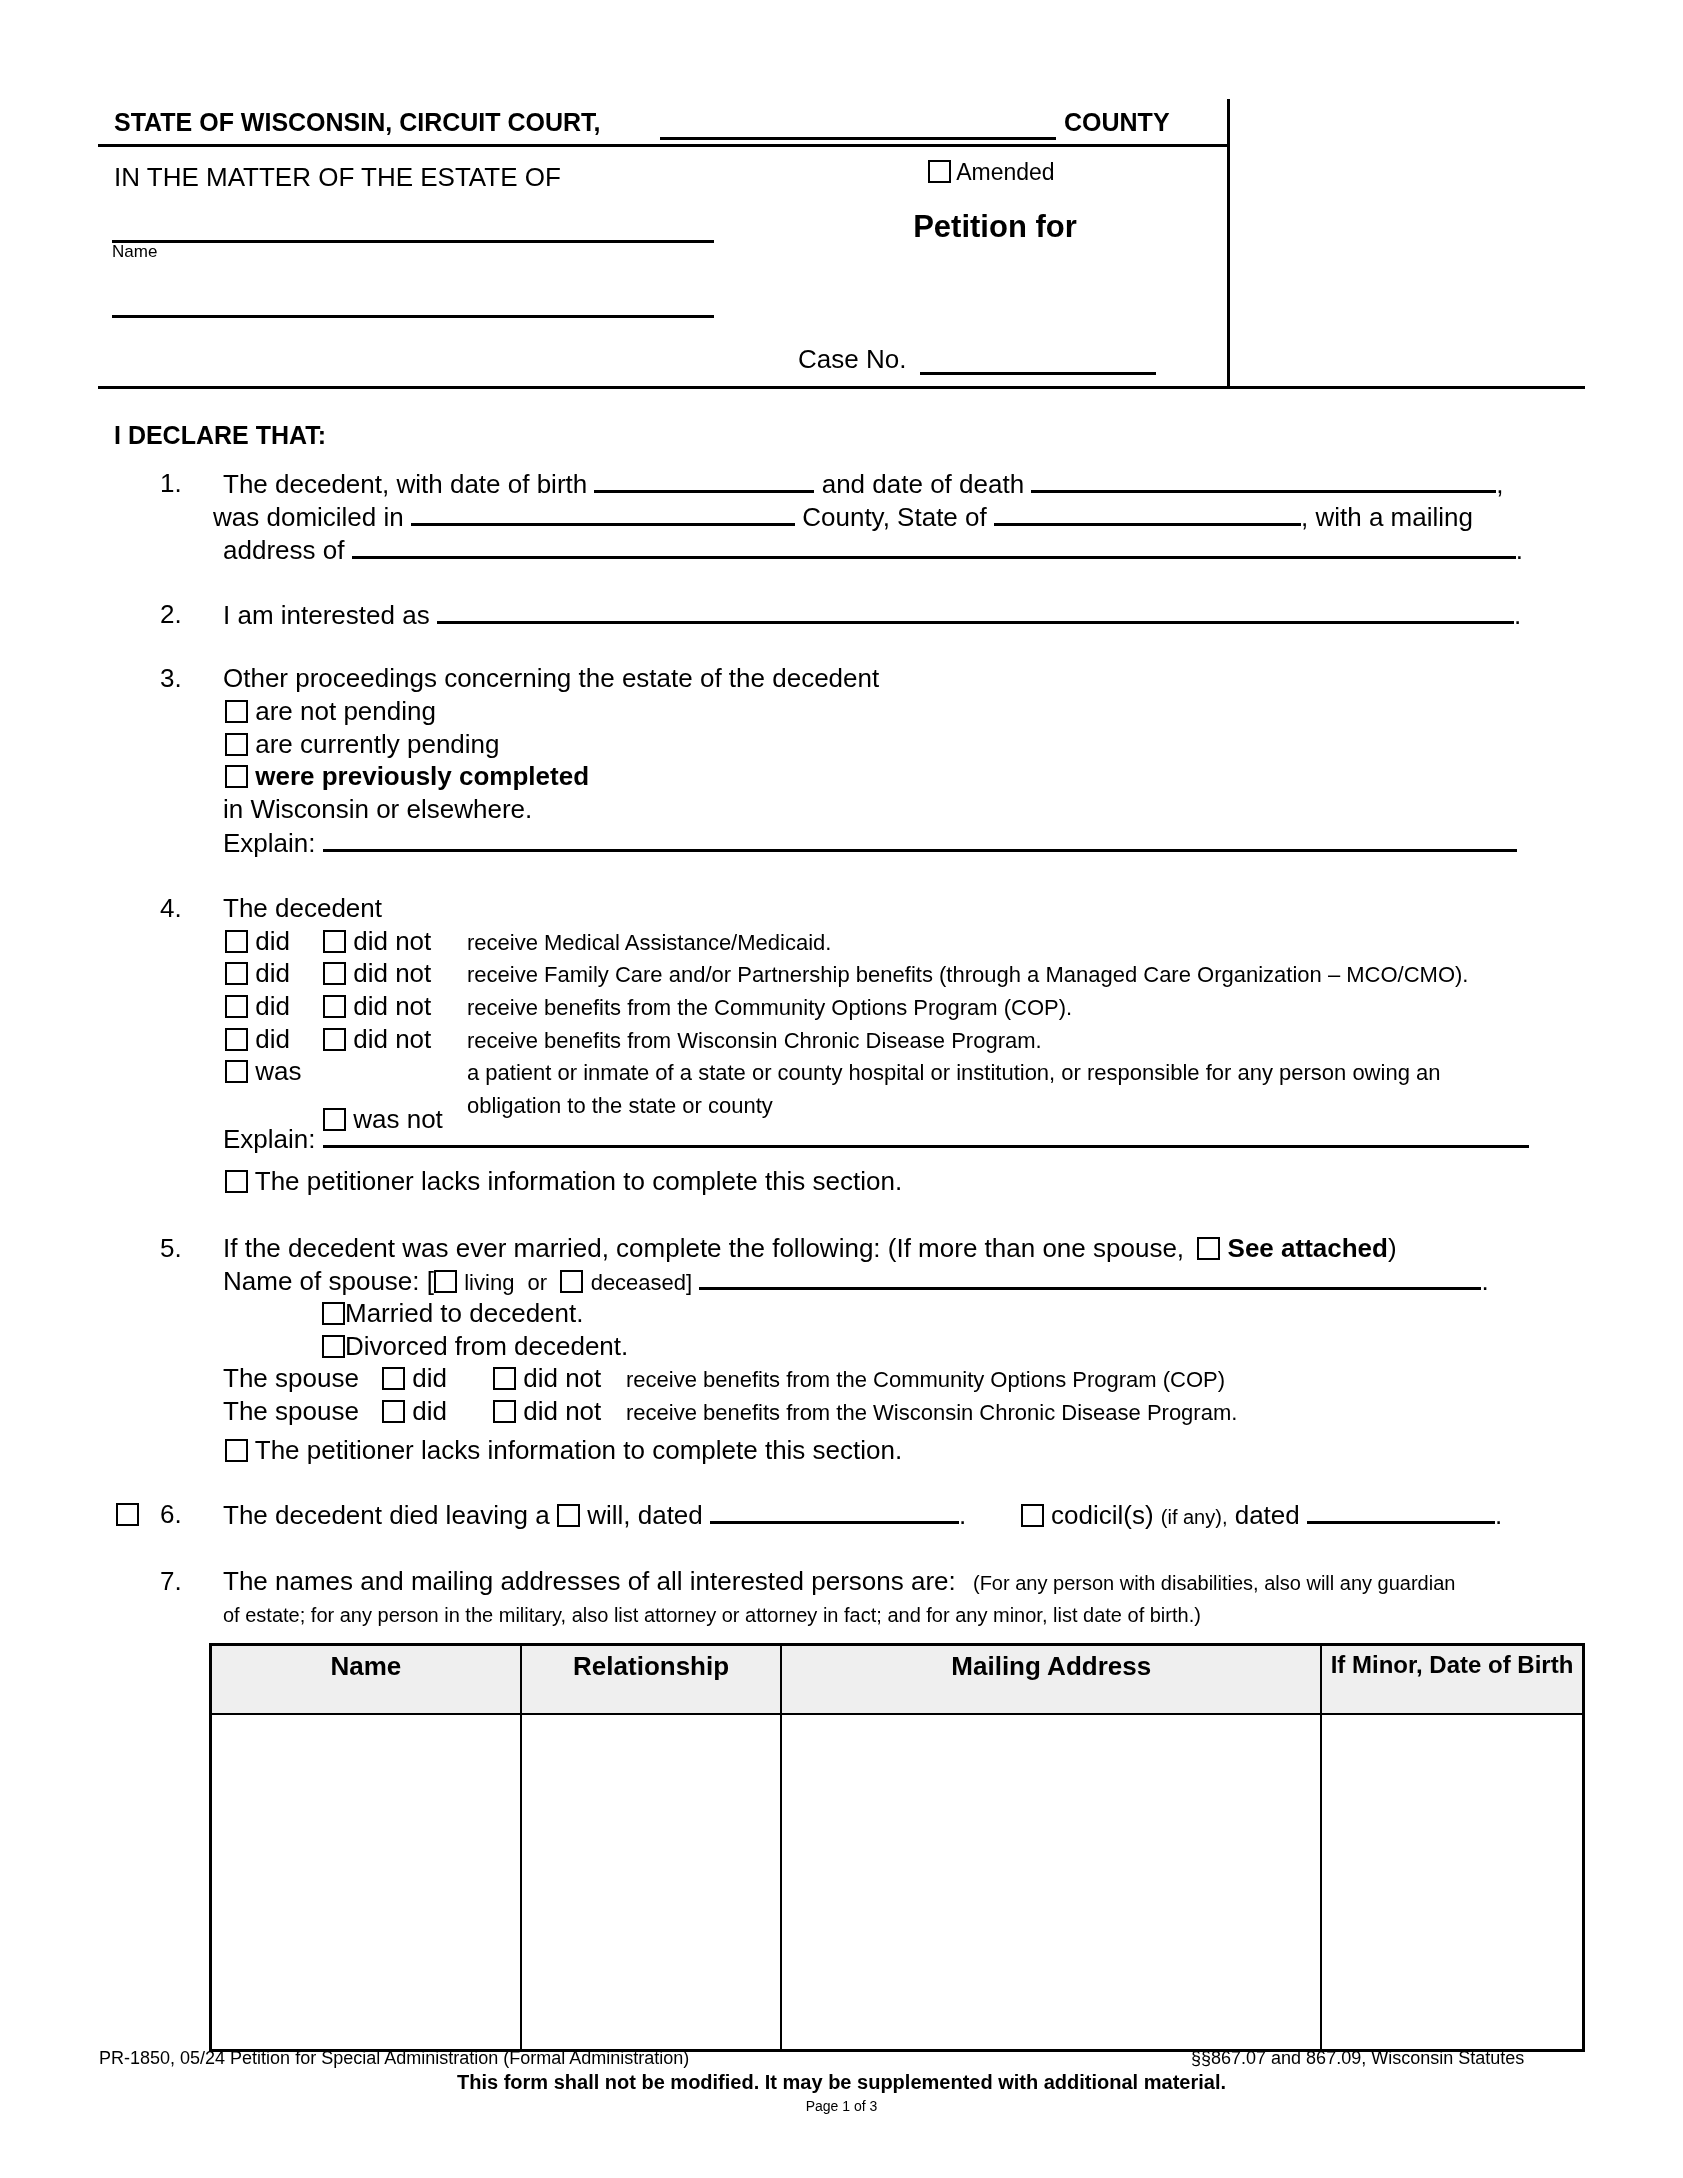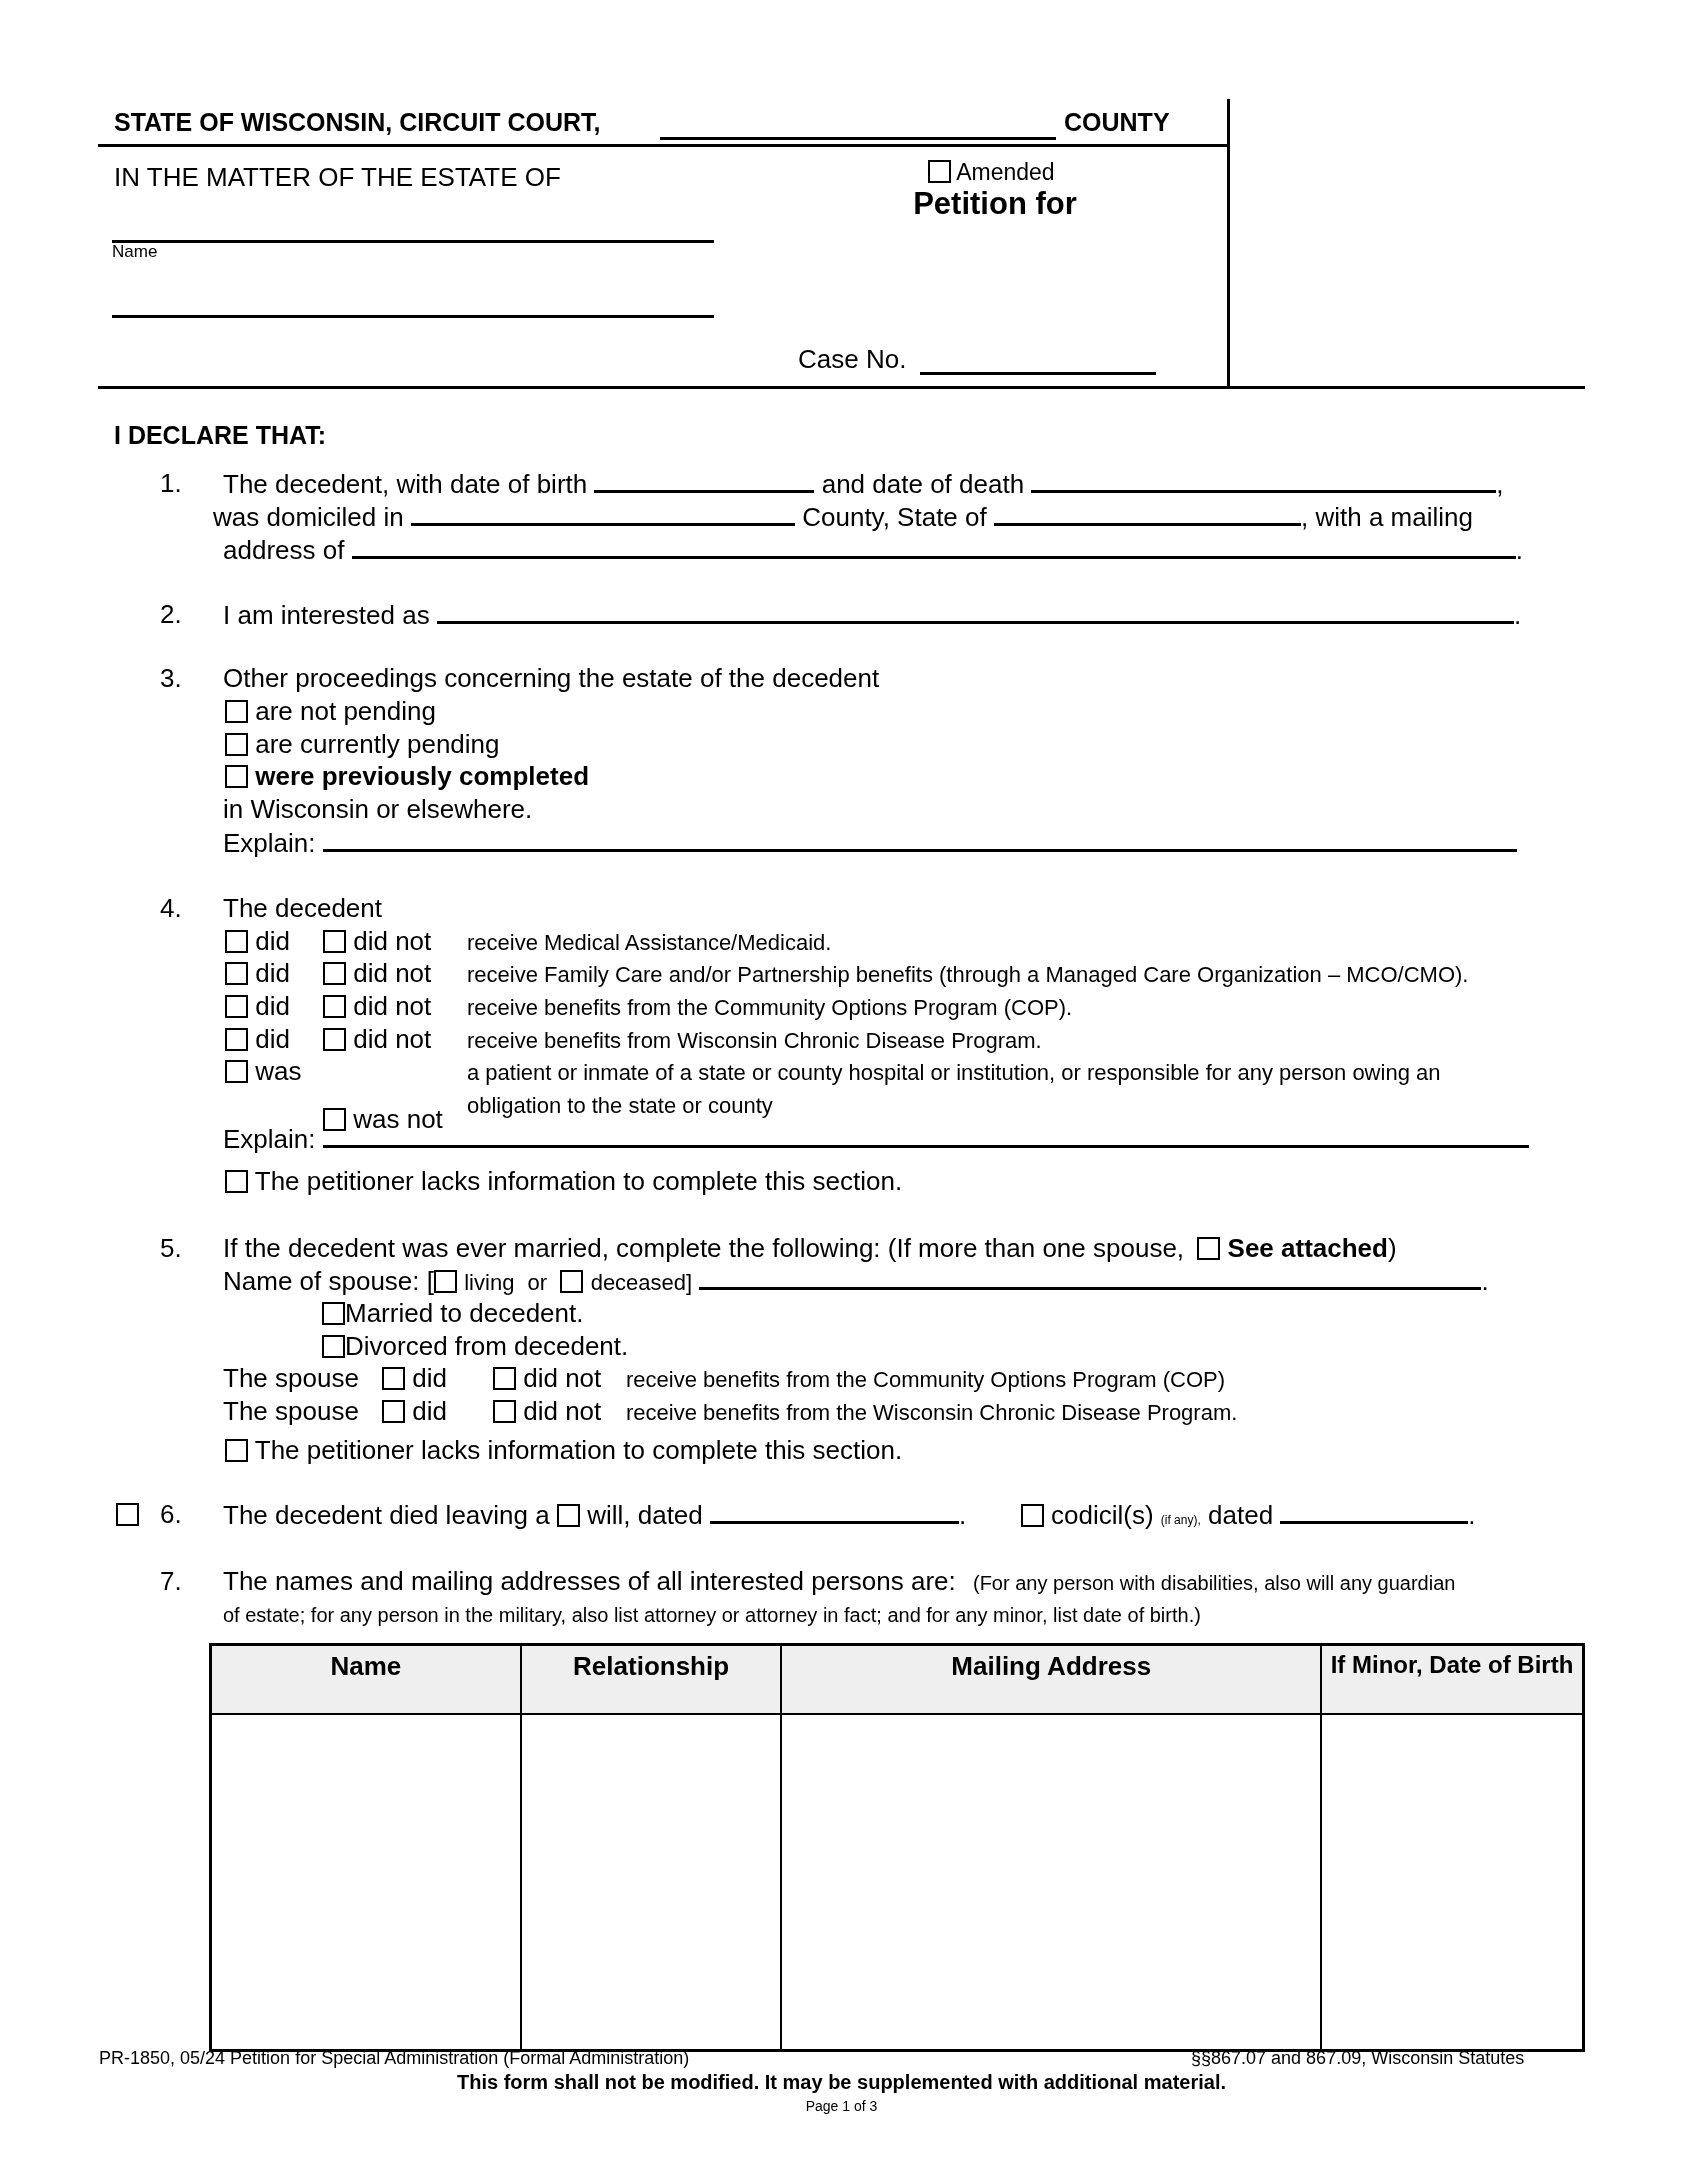--- a/index.html
+++ b/index.html
@@ -39,21 +39,21 @@
   <div class="abs t" style="left:114px; top:162px; font-size:26px;">IN THE MATTER OF THE ESTATE OF</div>
   <input class="field" style="left: 112px; top: 214px; width: 602px;" value="">
   <div class="abs" style="left:112px; top:242px; font-size:17px;">Name</div>
   <input class="field" style="left: 112px; top: 289px; width: 602px;">
 
   <div class="abs" style="left:928px; top:158px; font-size:23px; line-height:28px;">
     <span class="cb"></span>
     <span>Amended</span>
   </div>
 
-  <div class="abs bold center" style="left:772px; top:185px; width:446px; font-size:31px; line-height:38px;text-align:center;">
+  <div class="abs bold center" style="left:772px; top:208px; width:446px; font-size:31px; line-height:38px;text-align:center;">
     <div>Petition for</div>
   </div>
 
   <div class="abs t" style="left:798px; top:344px;">Case No.</div>
   <input class="field" style="left: 920px; top: 346px; width: 236px;" value="">
 </div>
 
 <div class="abs bold" style="left:114px; top:420px; font-size:25px; line-height:30px;">I DECLARE THAT:</div>
 
 <div>
@@ -191,21 +191,21 @@
   <span class="abs cb" style="left:116px; top:1503px;"></span>
   <div class="abs t" style="left:160px; top:1499px;">6.</div>
   <div class="abs t" style="left:223px; top:1499px;">
     <span>The decedent died leaving a</span>
     <span class="cb"></span>
     <span>will, dated</span>
     <span class="blank" style="width:249px;"></span><span>.</span>
     <span style="display:inline-block; width:40px;"></span>
     <span class="cb"></span>
     <span>codicil(s)</span>
-    <span style="font-size:12px;">(if any),</span>
+    <span style="font-size:20px;">(if any),</span>
     <span>dated</span>
     <span class="blank" style="width:188px;"></span><span>.</span>
   </div>
 </div>
 
 <div>
   <div class="abs t" style="left:160px; top:1566px;">7.</div>
   <div class="abs t" style="left:223px; top:1566px;">
     <span>The names and mailing addresses of all interested persons are:</span>
     <span style="font-size:20px; margin-left:10px;">(For any person with disabilities, also will any guardian</span>

